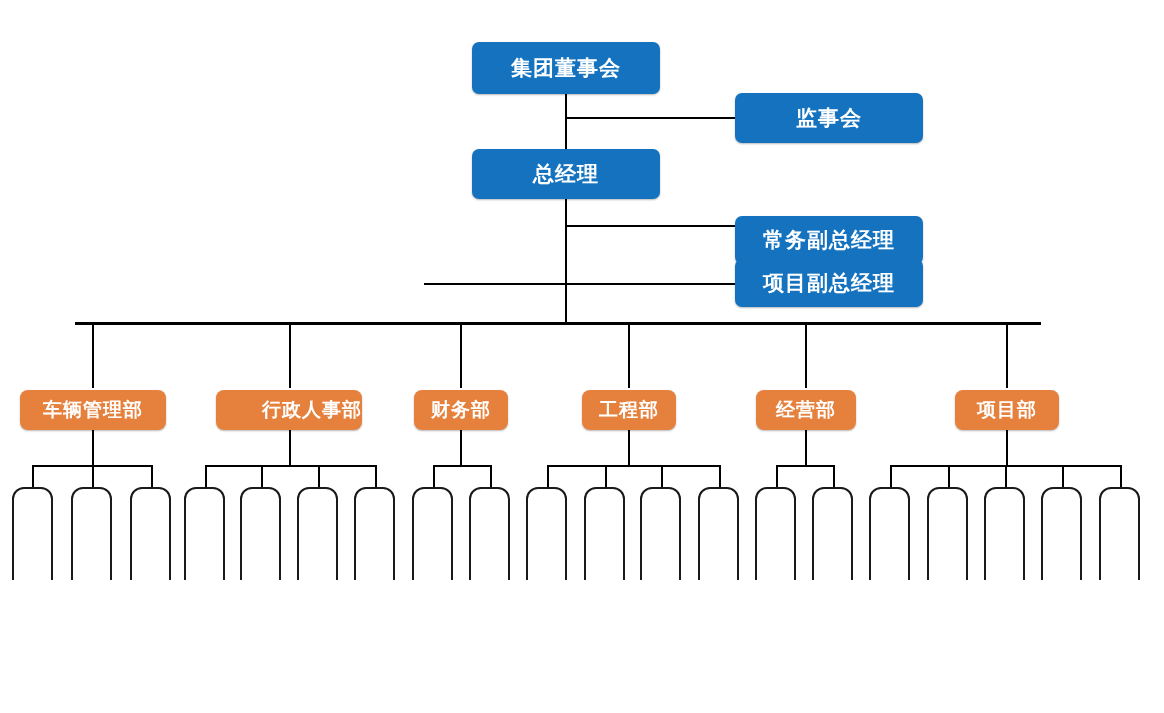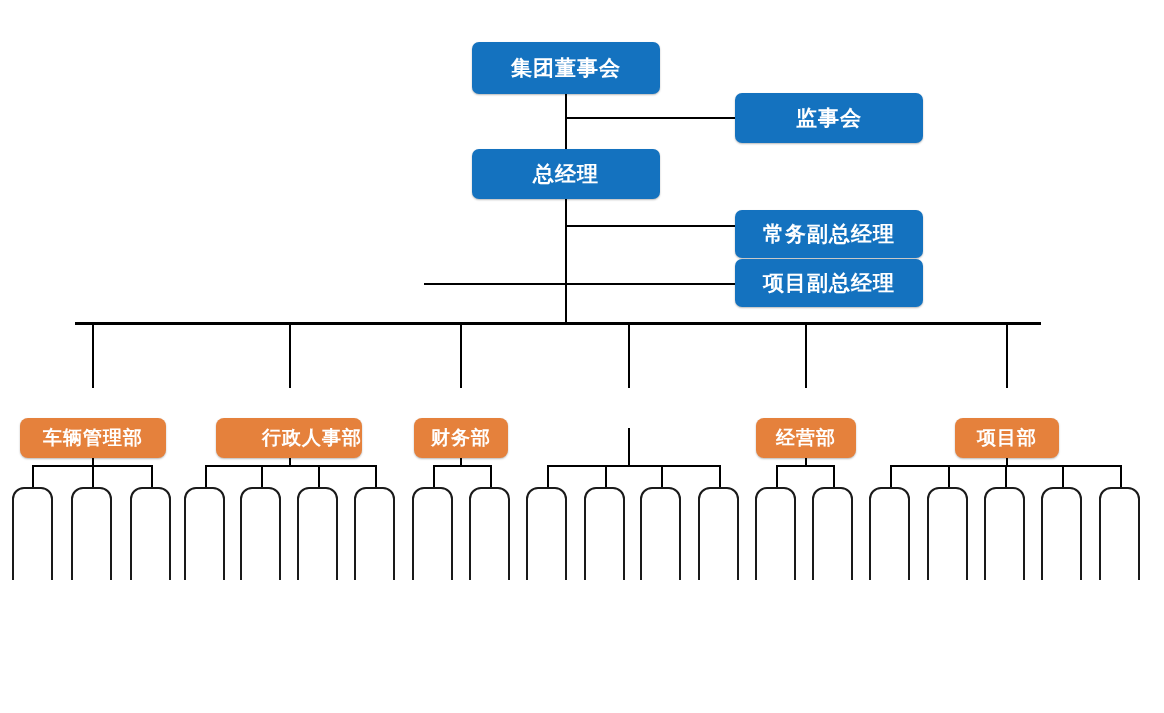--- a/index.html
+++ b/index.html
@@ -51,21 +51,20 @@
     color: #ffffff;
     display: flex;
     align-items: center;
     justify-content: center;
     font-size: 19px;
     font-weight: 600;
     letter-spacing: 1px;
     box-shadow: 0 1px 2px rgba(0,0,0,0.28);
     box-sizing: border-box;
     z-index: 3;
-    margin-top: 28px;
   }
 
   
   .node-leaf {
     position: absolute;
     background: #ffffff;
     border: 2px solid #1a1a1a;
     border-radius: 12px;
     color: #000000;
     display: flex;
@@ -151,38 +150,41 @@
   </div>
 
   <div class="node-blue" style="left:735px; top:93px; width:188px; height:50px;">
     <span>监事会</span>
   </div>
 
   <div class="node-blue" style="left:472px; top:149px; width:188px; height:50px;">
     <span>总经理</span>
   </div>
 
-  <div class="node-blue" style="left:735px; top:210px; width:188px; height:48px;">
+  <div class="node-blue" style="left:735px; top:216px; width:188px; height:48px;">
     <span>常务副总经理</span>
   </div>
 
   <div class="node-blue" style="left:735px; top:259px; width:188px; height:48px;">
     <span>项目副总经理</span>
   </div>
 
 
   <div class="node-orange" style="left:20px; top:390px; width:146px; height:40px;">
     <span>车辆管理部</span>
   </div>
   <div class="node-orange" style="left:216px; top:390px; width:146px; height:40px;justify-content:flex-end;">
     <span>行政人事部</span>
   </div>
   <div class="node-orange" style="left:414px; top:390px; width:94px; height:40px;justify-content:center;">
     <span>财务部</span>
   </div>
+  <div class="node-orange" style="left:582px; top:390px; width:94px; height:40px;">
+    <span>工程部</span>
+  </div>
   <div class="node-orange" style="left:756px; top:390px; width:100px; height:40px;">
     <span>经营部</span>
   </div>
   <div class="node-orange" style="left:955px; top:390px; width:104px; height:40px;">
     <span>项目部</span>
   </div>
 
   <div class="node-leaf" style="left:12px; top:487px; width:41px; height:183px;">
     <span class="vtext">垃圾清运岗</span>
   </div>

